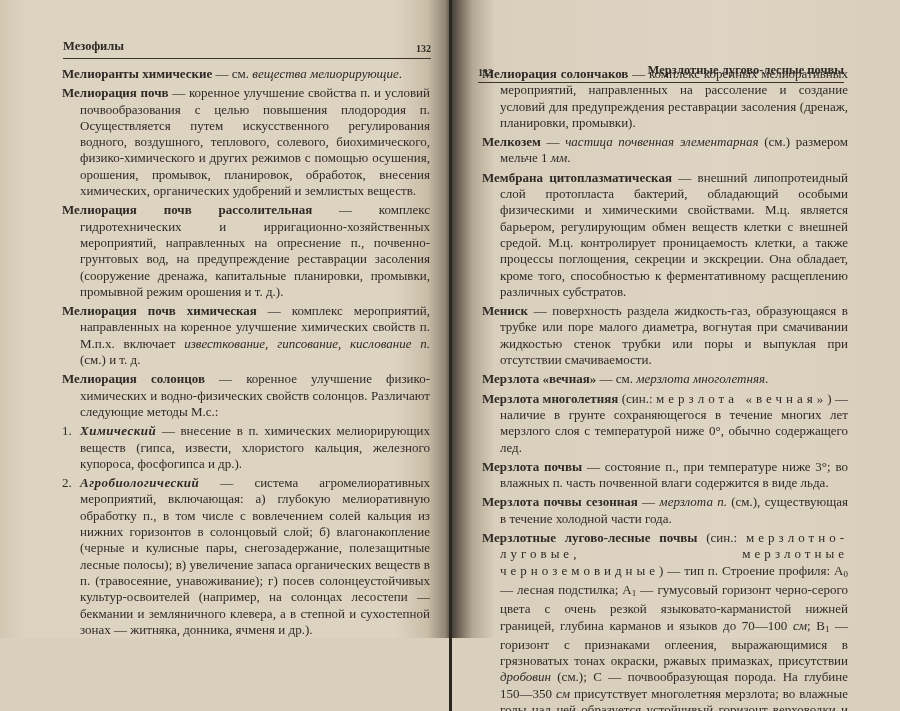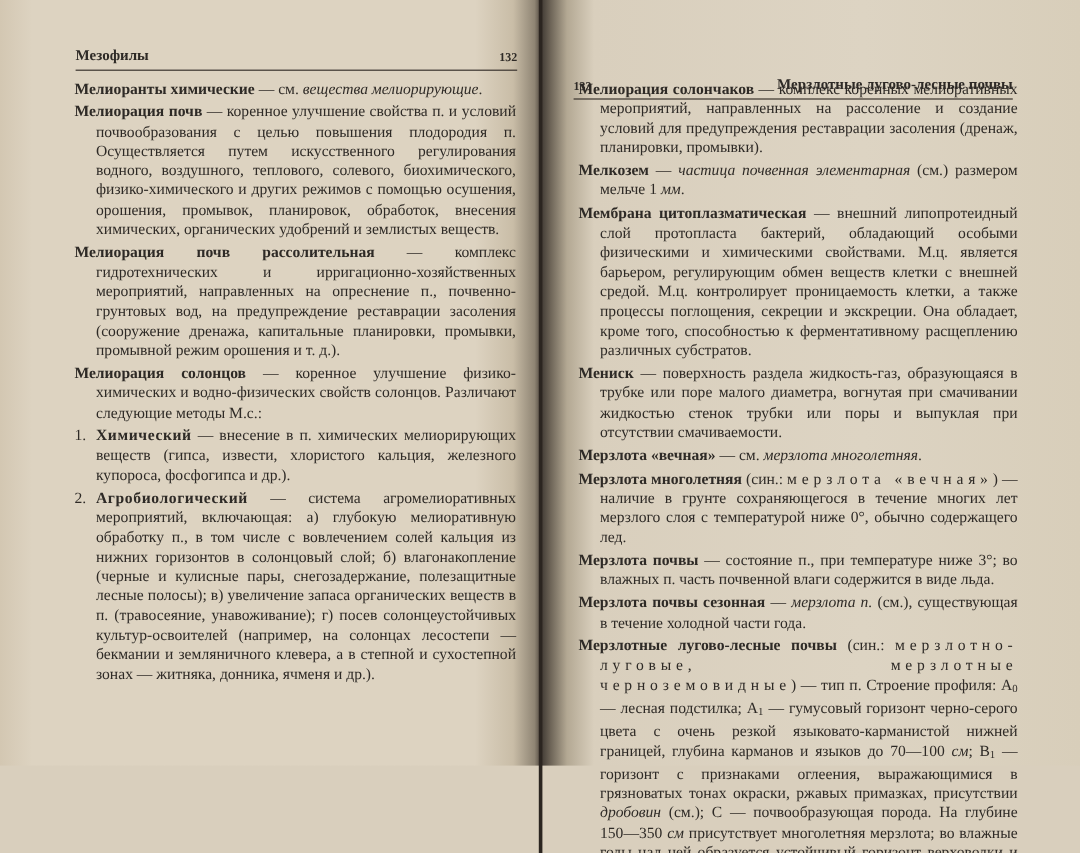--- a/index.html
+++ b/index.html
@@ -38,21 +38,21 @@
     position:absolute; top:66px;
     font-family:"Liberation Serif", serif;
     font-size:13px; line-height:16.3px;
     text-align:justify;
   }
   .page-left .text-block { left:62px; width:368px; }
   .page-right .text-block { left:32px; width:366px; }
   .entry { margin:0 0 3px 0; padding-left:18px; text-indent:-18px; }
   .term { font-weight:bold; }
   .ital { font-style:italic; }
-  .bolditalic { font-weight:bold; letter-spacing:0.5px; }
+  .bolditalic { font-weight:bold; font-style:italic; letter-spacing:0.5px; }
   .spaced { letter-spacing:4px; }
   .method { margin:0 0 3px 0; padding-left:18px; text-indent:-18px; }
   .num { display:inline-block; width:18px; text-indent:0; }
   .sub { font-size:9px; vertical-align:-2px; }
 </style>
 </head>
 <body>
 
 <div class="spread">
 
@@ -63,20 +63,23 @@
     </div>
     <div class="text-block">
       <p class="entry">
         <span class="term">Мелиоранты химические</span><span> — см. </span><span class="ital">вещества мелиорирующие</span><span>.</span>
       </p>
       <p class="entry">
         <span class="term">Мелиорация почв</span><span> — коренное улучшение свойства п. и условий почвообразования с целью повышения плодородия п. Осуществляется путем искусственного регулирования водного, воздушного, теплового, солевого, биохимического, физико-химического и других режимов с помощью осушения, орошения, промывок, планировок, обработок, внесения химических, органических удобрений и землистых веществ.</span>
       </p>
       <p class="entry">
         <span class="term">Мелиорация почв рассолительная</span><span> — комплекс гидротехнических и ирригационно-хозяйственных мероприятий, направленных на опреснение п., почвенно-грунтовых вод, на предупреждение реставрации засоления (сооружение дренажа, капитальные планировки, промывки, промывной режим орошения и т. д.).</span>
+      </p>
+      <p class="entry">
+        <span class="term">Мелиорация почв химическая</span><span> — комплекс мероприятий, направленных на коренное улучшение химических свойств п. М.п.х. включает </span><span class="ital">известкование, гипсование, кислование п.</span><span> (см.) и т. д.</span>
       </p>
       <p class="entry">
         <span class="term">Мелиорация солонцов</span><span> — коренное улучшение физико-химических и водно-физических свойств солонцов. Различают следующие методы М.с.:</span>
       </p>
       <p class="method">
         <span class="num">1.</span><span class="bolditalic">Химический</span><span> — внесение в п. химических мелиорирующих веществ (гипса, извести, хлористого кальция, железного купороса, фосфогипса и др.).</span>
       </p>
       <p class="method">
         <span class="num">2.</span><span class="bolditalic">Агробиологический</span><span> — система агромелиоративных мероприятий, включающая: а) глубокую мелиоративную обработку п., в том числе с вовлечением солей кальция из нижних горизонтов в солонцовый слой; б) влагонакопление (черные и кулисные пары, снегозадержание, полезащитные лесные полосы); в) увеличение запаса органических веществ в п. (травосеяние, унавоживание); г) посев солонцеустойчивых культур-освоителей (например, на солонцах лесостепи — бекмании и земляничного клевера, а в степной и сухостепной зонах — житняка, донника, ячменя и др.).</span>
       </p>

